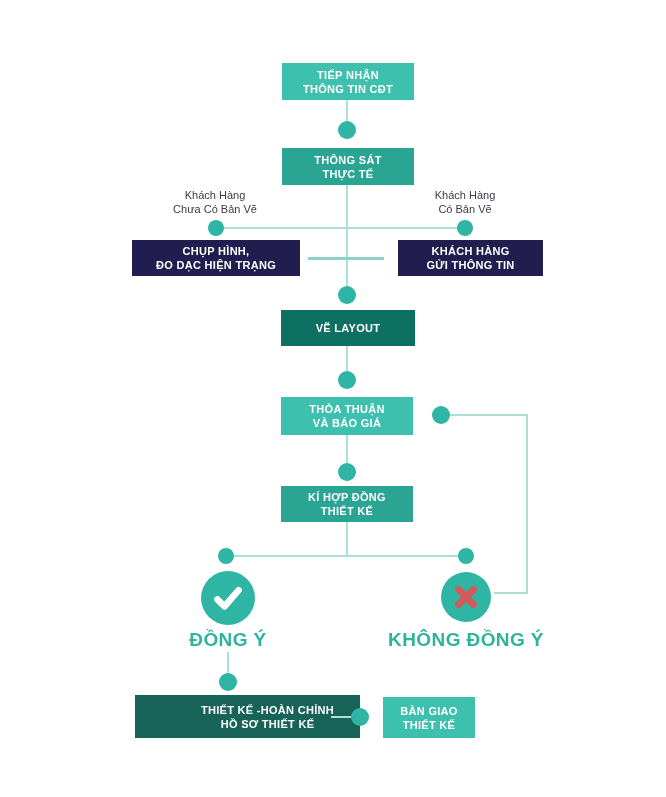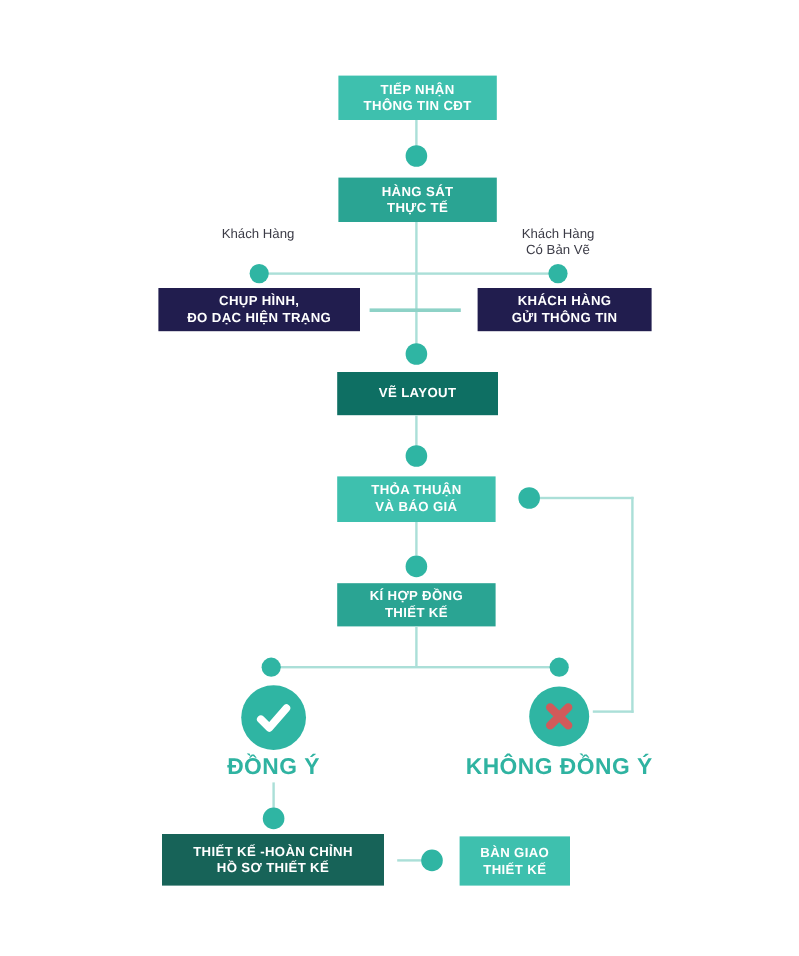--- a/index.html
+++ b/index.html
@@ -58,28 +58,29 @@
 
   <div class="node teal-light" style="left:282px; top:63px; width:132px; height:37px;">
     <span>TIẾP NHẬN</span>
     <span>THÔNG TIN CĐT</span>
   </div>
 
   <div class="vline" style="left:346px; top:100px; height:24px;"></div>
   <div class="dot" style="left:338px; top:121px;"></div>
 
   <div class="node teal-medium" style="left:282px; top:148px; width:132px; height:37px;">
-    <span>HÀNG SÁT</span>
+    <span>THÔNG SÁT</span>
     <span>THỰC TẾ</span>
   </div>
 
   <div class="vline" style="left:346px; top:185px; height:102px;"></div>
 
   <div class="branch-label" style="left:135px; top:188px;">
     <div>Khách Hàng</div>
+    <div>Chưa Có Bản Vẽ</div>
   </div>
   <div class="branch-label" style="left:385px; top:188px;">
     <div>Khách Hàng</div>
     <div>Có Bản Vẽ</div>
   </div>
 
   <div class="hline" style="left:216px; top:227px; width:249px;"></div>
   <div class="dot-sm" style="left:208px; top:220px;"></div>
   <div class="dot-sm" style="left:457px; top:220px;"></div>
 
@@ -137,21 +138,21 @@
       <path d="M6 6 L18 18 M18 6 L6 18" fill="none" stroke="#d15a5a" stroke-width="5.6" stroke-linecap="round"></path>
     </svg>
   </div>
 
   <div class="decision-label" style="left:143px; top:629px;">ĐỒNG Ý</div>
   <div class="decision-label" style="left:381px; top:629px;">KHÔNG ĐỒNG Ý</div>
 
   <div class="vline" style="left:227px; top:652px; height:24px;"></div>
   <div class="dot" style="left:219px; top:673px;"></div>
 
-  <div class="node green-dark" style="left:135px; top:695px; width:185px; height:43px;">
+  <div class="node green-dark" style="left:135px; top:695px; width:185px; height:43px;padding-left:40px;">
     <span>THIẾT KẾ -HOÀN CHỈNH</span>
     <span>HỒ SƠ THIẾT KẾ</span>
   </div>
 
   <div class="hline" style="left:331px; top:716px; width:24px;"></div>
   <div class="dot" style="left:351px; top:708px;"></div>
 
   <div class="node teal-light" style="left:383px; top:697px; width:92px; height:41px;">
     <span>BÀN GIAO</span>
     <span>THIẾT KẾ</span>

